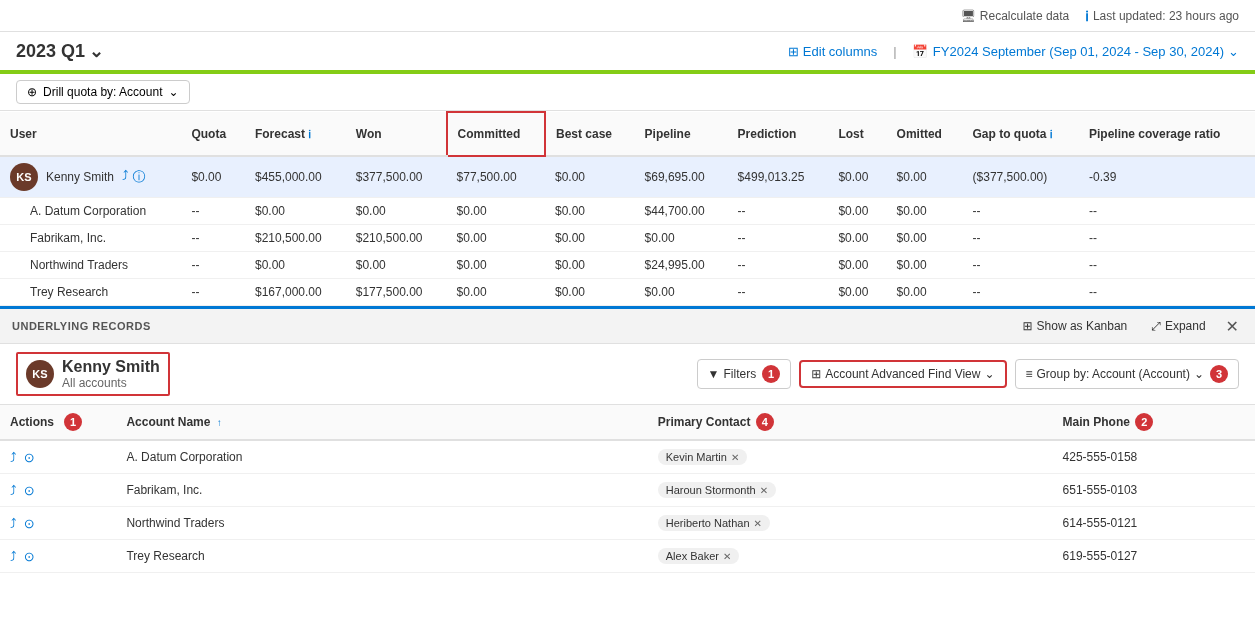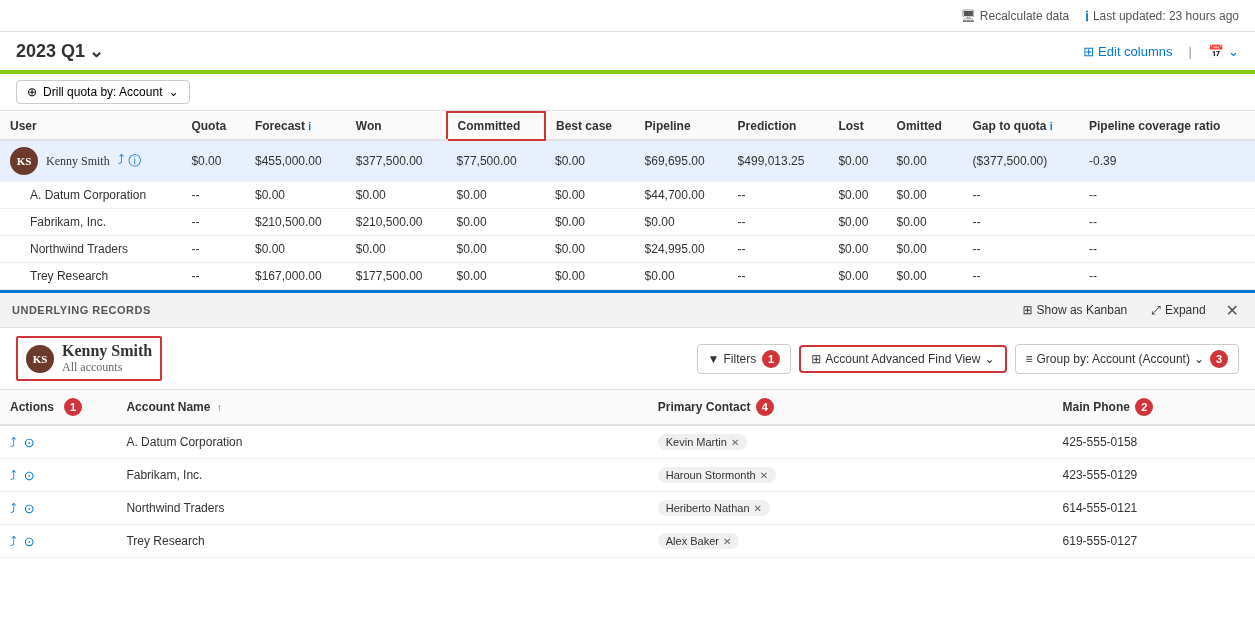--- a/index.html
+++ b/index.html
@@ -30,38 +30,38 @@
     .drill-bar {
       padding: 6px 16px; border-bottom: 1px solid #e0e0e0;
     }
     .drill-btn {
       display: inline-flex; align-items: center; gap: 6px;
       border: 1px solid #ccc; border-radius: 4px; padding: 4px 10px;
       cursor: pointer; font-size: 12px; background: #fff;
     }
     .forecast-table { width: 100%; border-collapse: collapse; font-size: 12px; }
     .forecast-table th {
-      padding: 6px 10px; text-align: left; font-weight: 600;
+      padding: 14px 10px; text-align: left; font-weight: 600;
       border-bottom: 2px solid #e0e0e0; white-space: nowrap; color: #333;
     }
     .forecast-table td {
       padding: 6px 10px; border-bottom: 1px solid #f0f0f0; white-space: nowrap;
     }
     .forecast-table .header-row th { background: #fafafa; }
     .forecast-table .committed-header {
       border: 2px solid #d13438; color: #333;
     }
     .user-row { background: #e8f0fe; }
     .user-row td { font-weight: 500; }
     .avatar-circle {
       width: 28px; height: 28px; border-radius: 50%; background: #6b3a2a;
       color: #fff; display: inline-flex; align-items: center; justify-content: center;
       font-size: 11px; font-weight: 600; flex-shrink: 0;
     }
-    .user-cell { display: flex; align-items: center; gap: 8px; font-family: Liberation Serif, serif; }
+    .user-cell { display: flex; align-items: center; gap: 8px; }
     .user-icons { display: flex; gap: 4px; }
     .icon-btn { color: #0078d4; cursor: pointer; font-size: 13px; }
     .sub-row td { color: #333; }
     .sub-row td:first-child { padding-left: 30px; }
 
     
     .underlying-section {
       border-top: 3px solid #0078d4; background: #fff;
     }
     .underlying-header {
@@ -148,20 +148,21 @@
     <span>⌄</span>
   </div>
   <div class="period-actions">
     <span>
       <span>⊞</span>
       <span>Edit columns</span>
     </span>
     <span class="separator">|</span>
     <span>
       <span>📅</span>
+      <span>FY2024 September (Sep 01, 2024 - Sep 30, 2024)</span>
       <span>⌄</span>
     </span>
   </div>
 </div>
 
 <div class="drill-bar">
   <button class="drill-btn">
     <span>⊕</span>
     <span>Drill quota by: Account</span>
     <span>⌄</span>
@@ -363,21 +364,21 @@
         <span class="row-icon">⤴</span>
         <span class="row-icon">⊙</span>
       </td>
       <td>Fabrikam, Inc.</td>
       <td>
         <span class="tag-chip">
           <span>Haroun Stormonth</span>
           <span class="tag-x">✕</span>
         </span>
       </td>
-      <td>423-555-0129</td>
+      <td>651-555-0103</td>
     </tr>
           <tr>
       <td>
         <span class="row-icon">⤴</span>
         <span class="row-icon">⊙</span>
       </td>
       <td>Northwind Traders</td>
       <td>
         <span class="tag-chip">
           <span>Heriberto Nathan</span>

